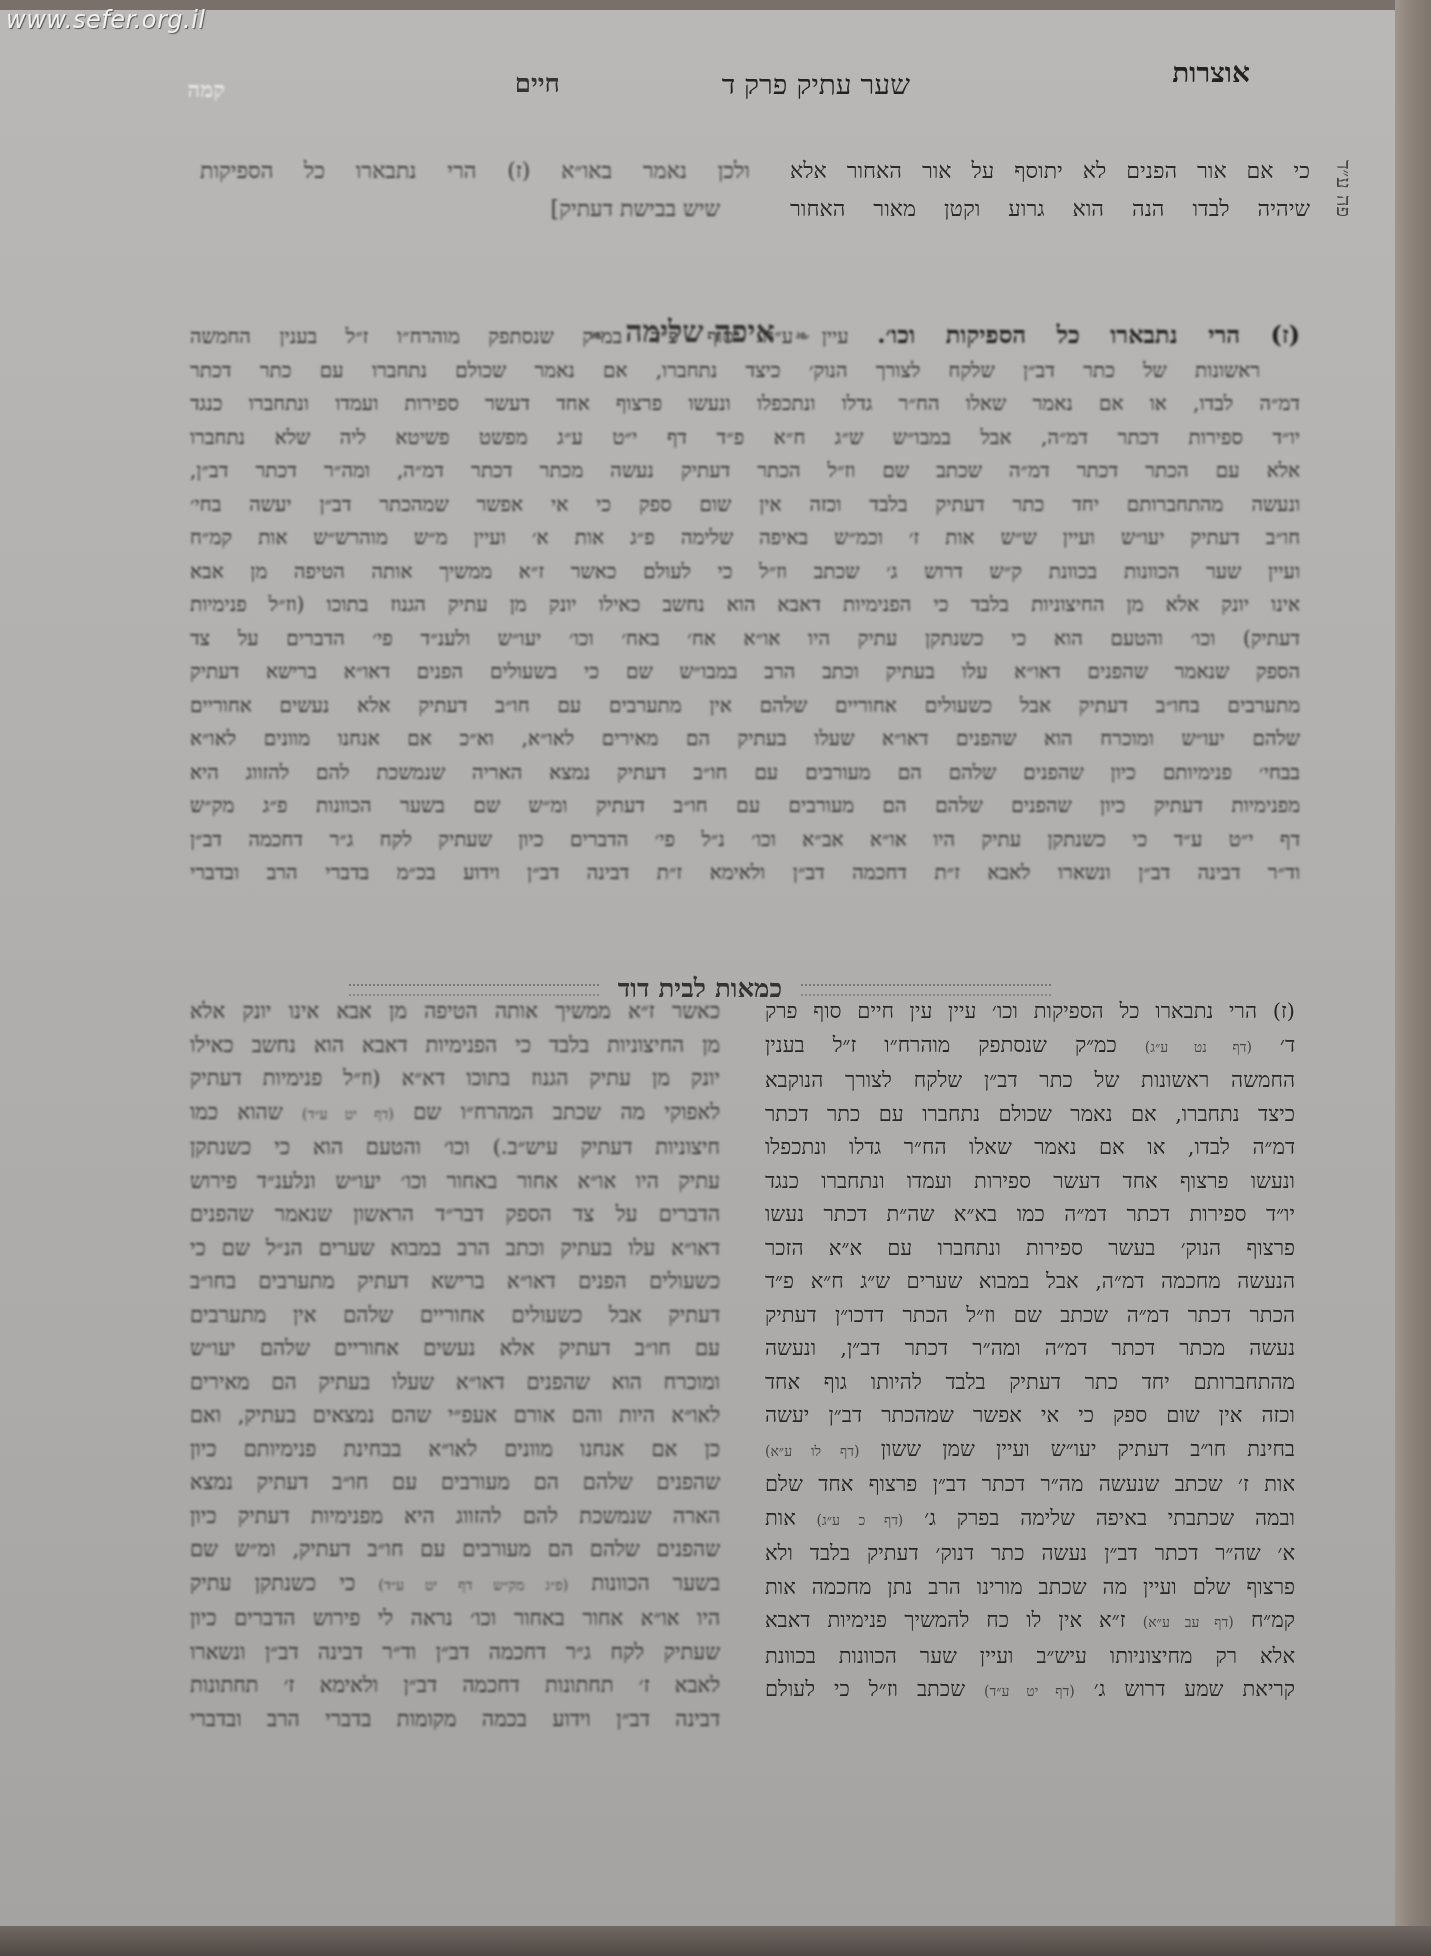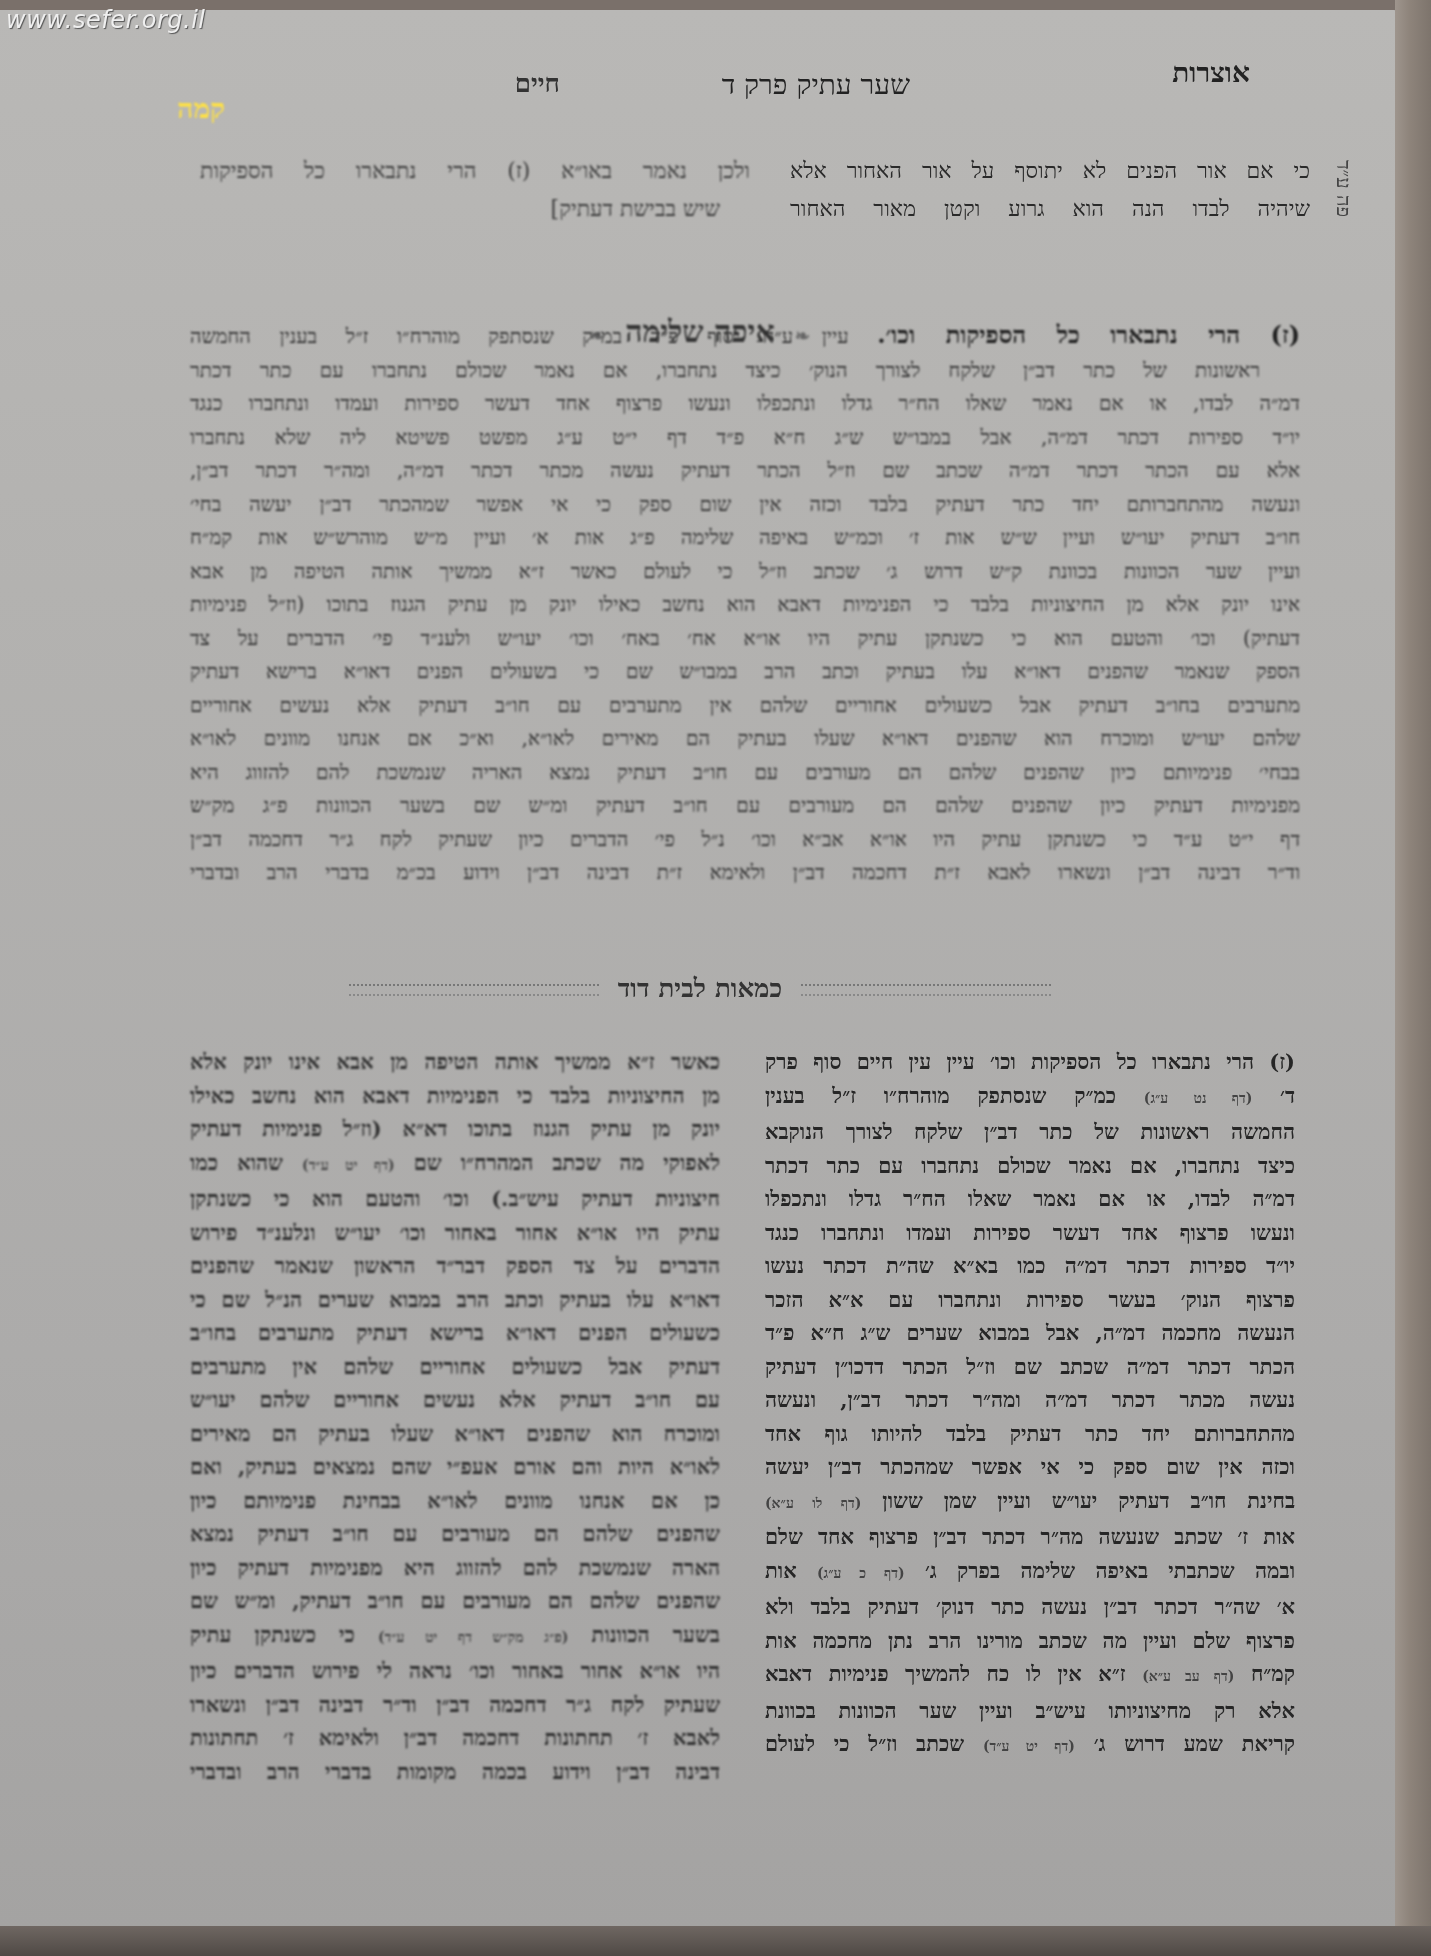--- a/index.html
+++ b/index.html
@@ -27,21 +27,21 @@
     text-shadow:1px 1px 1px #555;
   }
   .header {
     position:absolute; top:62px; left:180px; width:1090px; height:50px;
     direction:rtl; color:#222;
   }
   .header span { position:absolute; top:0; font-weight:bold; }
   .h-book { right:20px; font-size:28px; top:-6px !important; }
   .h-chapter { right:360px; font-size:28px; top:6px !important; font-weight:normal !important; }
   .h-subtitle { right:710px; font-size:26px; top:6px !important; color:#333; }
-  .h-page { right:1045px; font-size:28px; top:14px !important; color:#fde047; filter:blur(0.8px);margin-top:16px; }
+  .h-page { right:1045px; font-size:22px; top:14px !important; color:#e5e5e5; filter:blur(0.8px); }
 
   .side-num {
     position:absolute; left:1332px; top:160px; width:24px;
     writing-mode:vertical-rl; font-size:20px; color:#444; filter:blur(0.5px);
   }
 
   .main-continuation {
     position:absolute; top:152px; left:200px; width:1110px;
     direction:rtl; font-size:22px; line-height:38px; color:#2a2a2a;
   }
@@ -62,23 +62,22 @@
 
   .commentary {
     position:absolute; top:318px; left:190px; width:1110px;
     direction:rtl; text-align:justify; font-size:20px; line-height:33.5px;
     color:#2e2e2e; filter:blur(1.1px);
   }
   .commentary .lead { font-weight:bold; font-size:24px; color:#1e1e1e; }
   .commentary p { margin:0; }
 
   .columns {
-    position:absolute; top:1045px; left:190px; width:1105px; height:800px;
+    position:absolute; top:995px; left:190px; width:1105px; height:800px;
     direction:rtl;
-    font-weight:bold;
   }
   .column {
     position:absolute; top:0; width:530px; text-align:justify;
     font-size:21px; line-height:33.5px; color:#262626;
   }
   .col-right { right:0; filter:blur(0.35px); }
   .col-left { left:0; filter:blur(1.0px); color:#303030; }
   .small { font-size:14px; color:#444; }
   .line { display:block; white-space:nowrap; overflow:hidden; text-align-last:justify; }
 </style>

